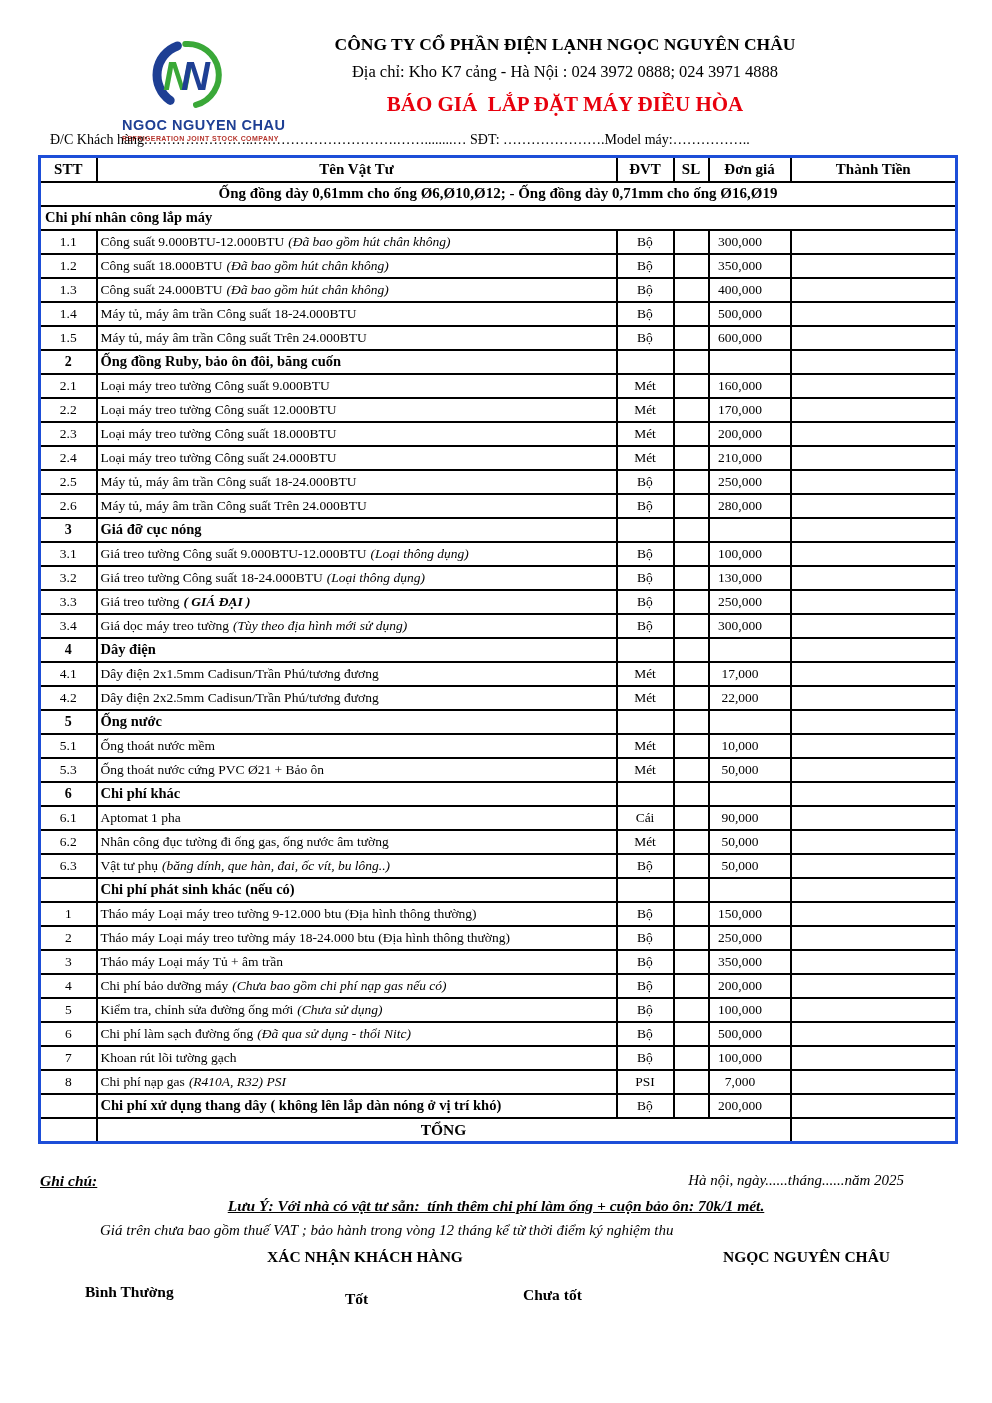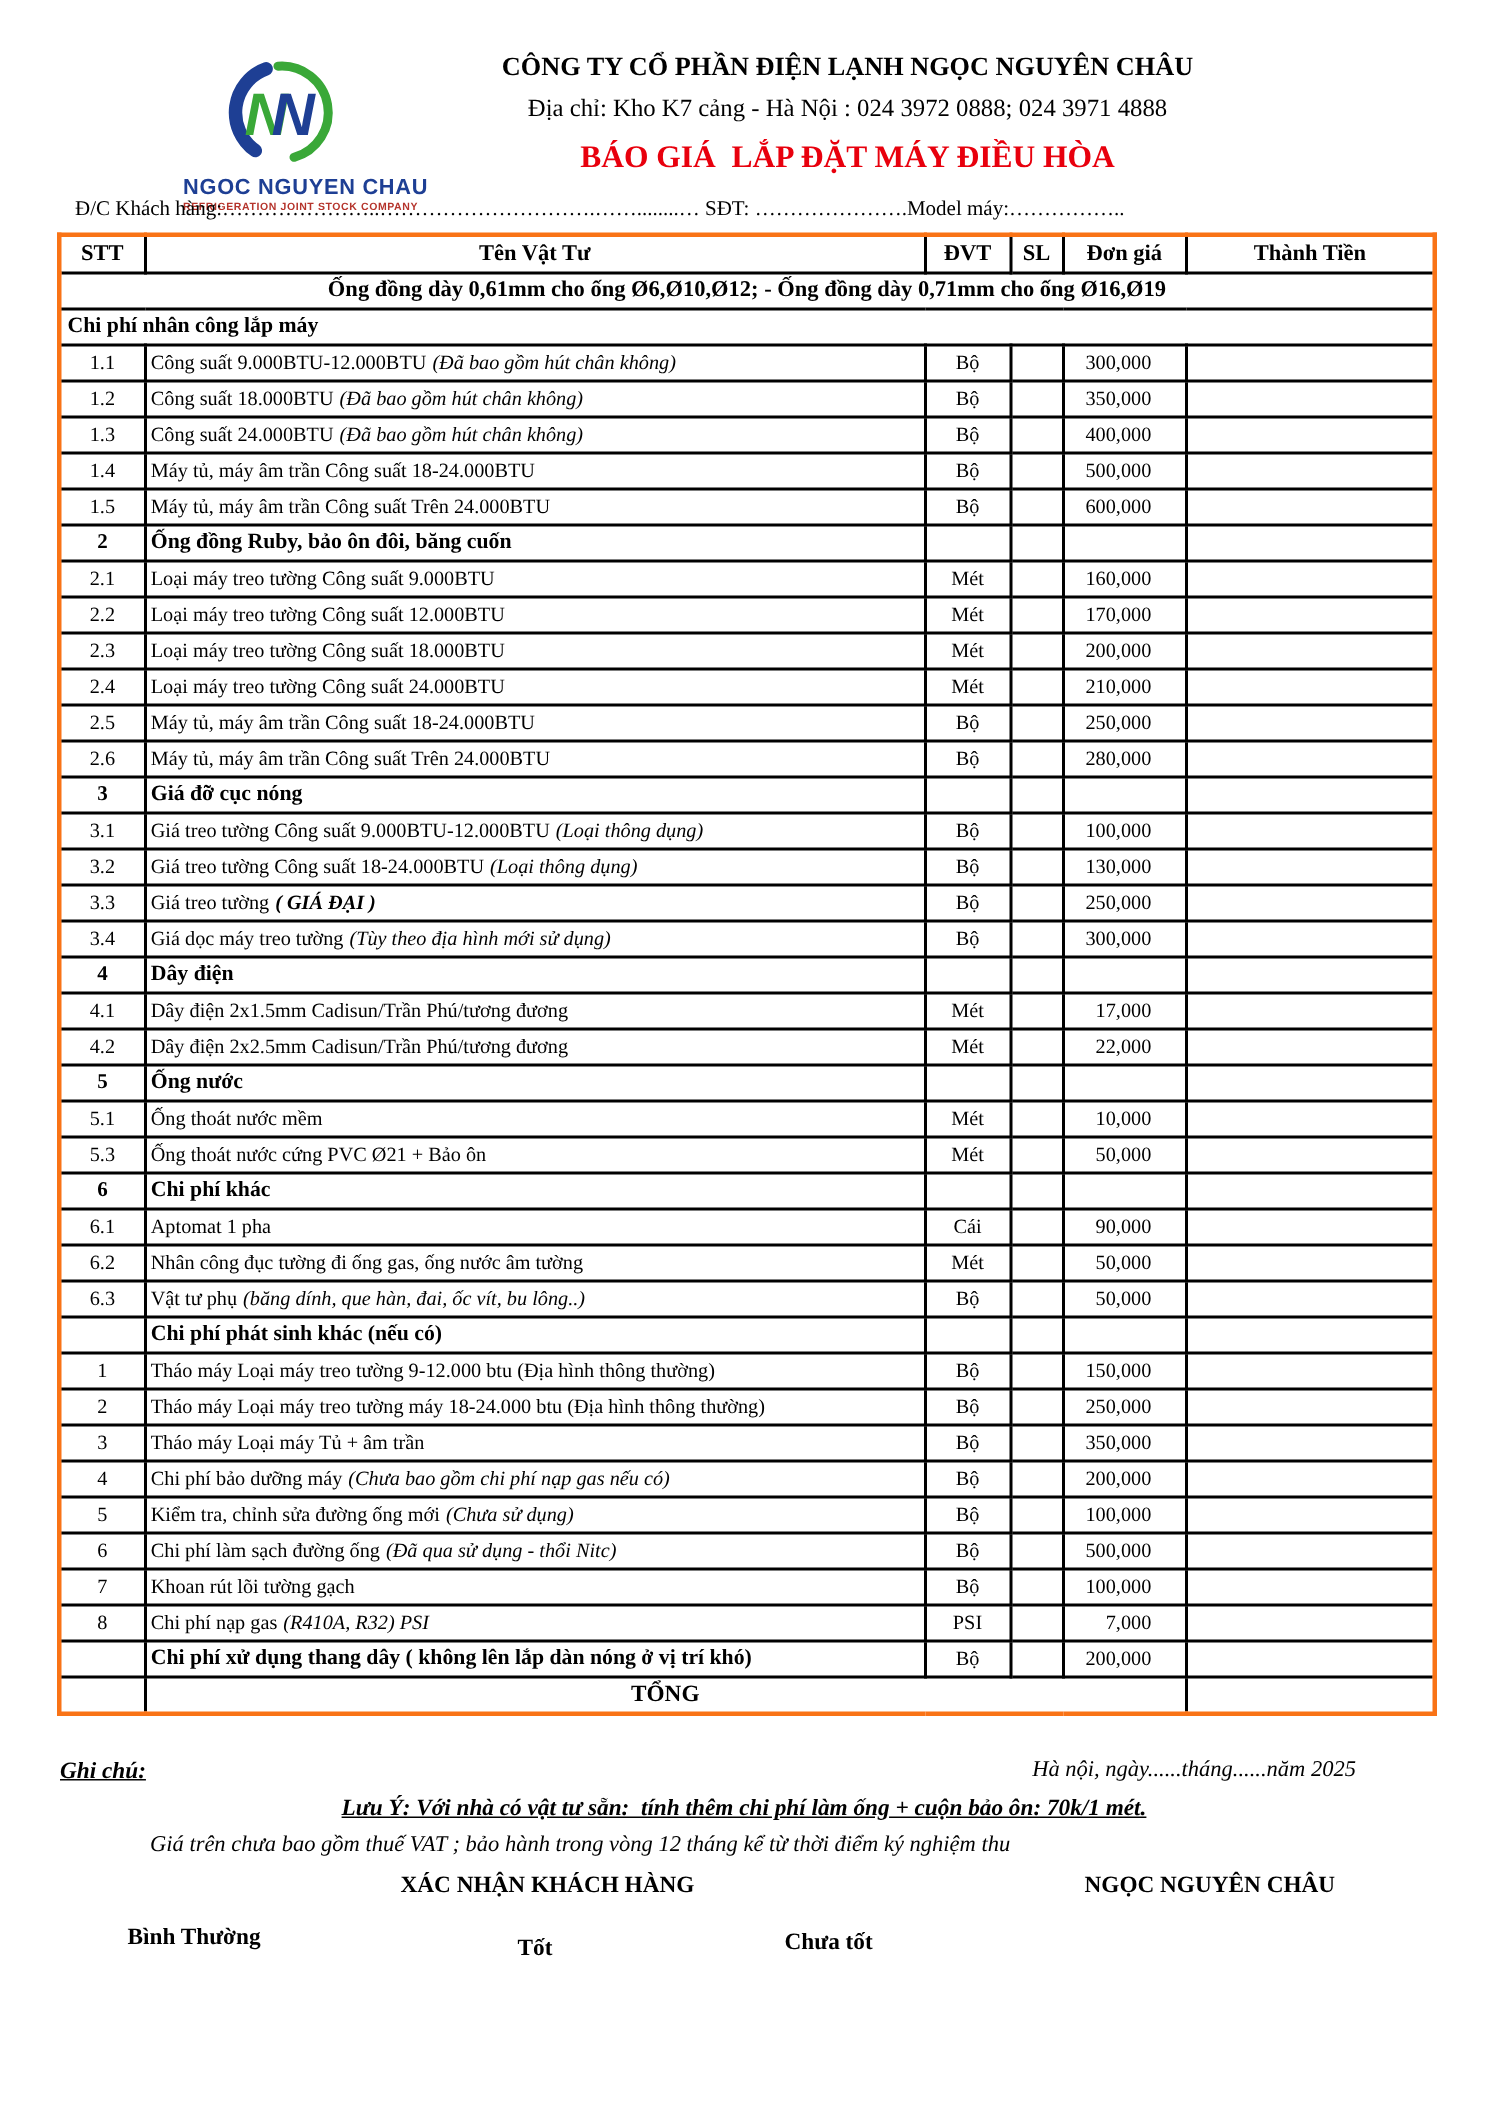--- a/index.html
+++ b/index.html
@@ -16,32 +16,32 @@
 
   .head-center{position:absolute;left:255px;top:34px;width:620px;text-align:center;}
   .company{font-weight:bold;font-size:17.5px;white-space:nowrap;}
   .address{font-size:16.5px;margin-top:7px;white-space:nowrap;}
   .doc-title{color:#e8000d;font-weight:bold;font-size:21px;margin-top:10px;white-space:pre;}
 
   .customer-line{position:absolute;left:50px;top:132px;width:930px;font-size:14px;white-space:nowrap;}
 
   
   table.quote{position:absolute;left:38px;top:155px;width:917px;border-collapse:collapse;
-              table-layout:fixed;border:3px solid #f97316;}
+              table-layout:fixed;border:3px solid #1d4ed8;}
   .quote th,.quote td{border:2px solid #000;height:22px;padding:0 3px;overflow:hidden;
                       white-space:nowrap;vertical-align:middle;font-size:13.5px;line-height:1.05;}
   .quote th{font-size:15px;font-weight:bold;text-align:center;height:23px;}
   td.band{font-weight:bold;font-size:15px;text-align:center;}
   td.full{font-weight:bold;font-size:14.5px;text-align:left;padding-left:4px;}
   td.stt{text-align:center;}
   td.stt.b{font-weight:bold;font-size:14px;}
   td.name{text-align:left;padding-left:3px;}
   td.name.b{font-weight:bold;font-size:14.5px;}
   td.dvt{text-align:center;}
-  td.price{text-align:right;padding-right:22px;}
+  td.price{text-align:center;padding-right:22px;}
   td.total{font-weight:bold;font-size:15.5px;text-align:center;}
   .nt{font-style:italic;margin-left:4px;}
   .nt.b{font-weight:bold;}
 
   
   .note-label{position:absolute;left:40px;top:1172px;font-weight:bold;font-style:italic;
               text-decoration:underline;font-size:15.5px;}
   .date-line{position:absolute;right:88px;top:1172px;font-style:italic;font-size:15px;}
   .warning{position:absolute;left:0;top:1197px;width:100%;text-align:center;font-weight:bold;
            font-style:italic;text-decoration:underline;font-size:15.5px;white-space:pre;}

